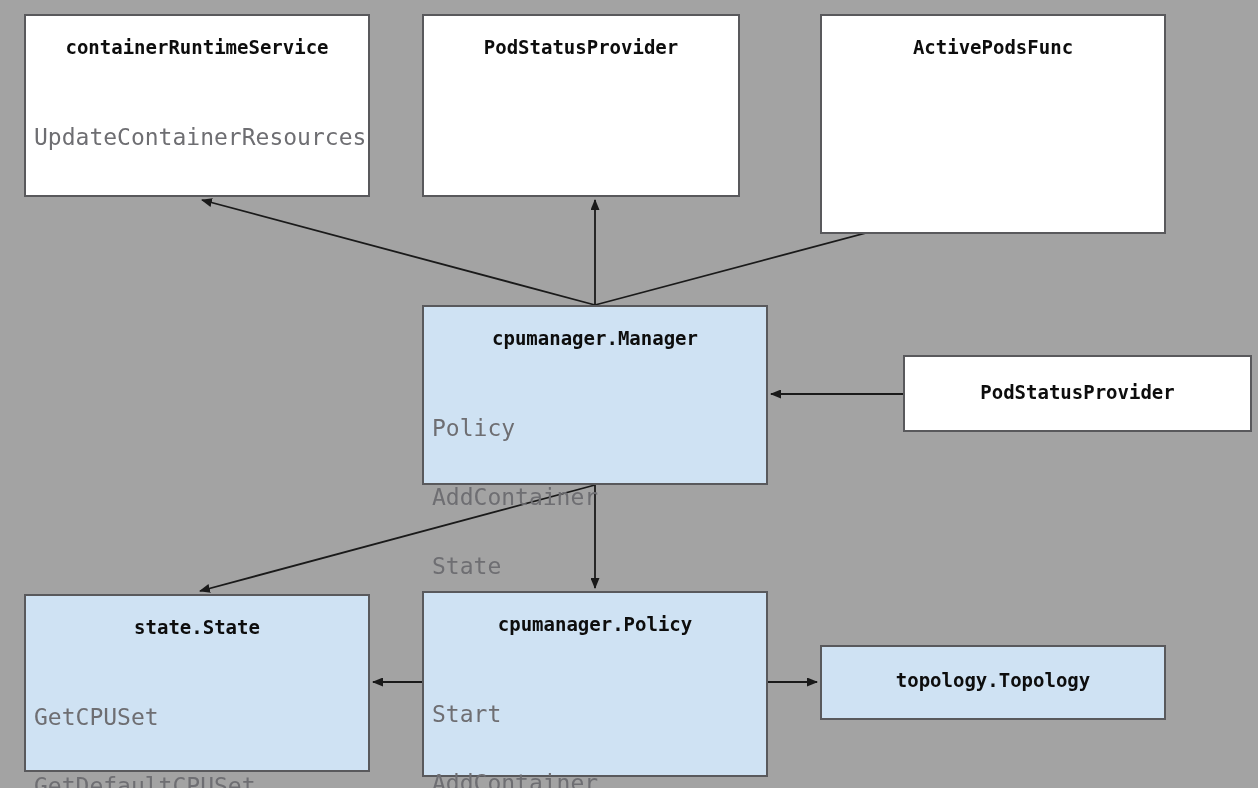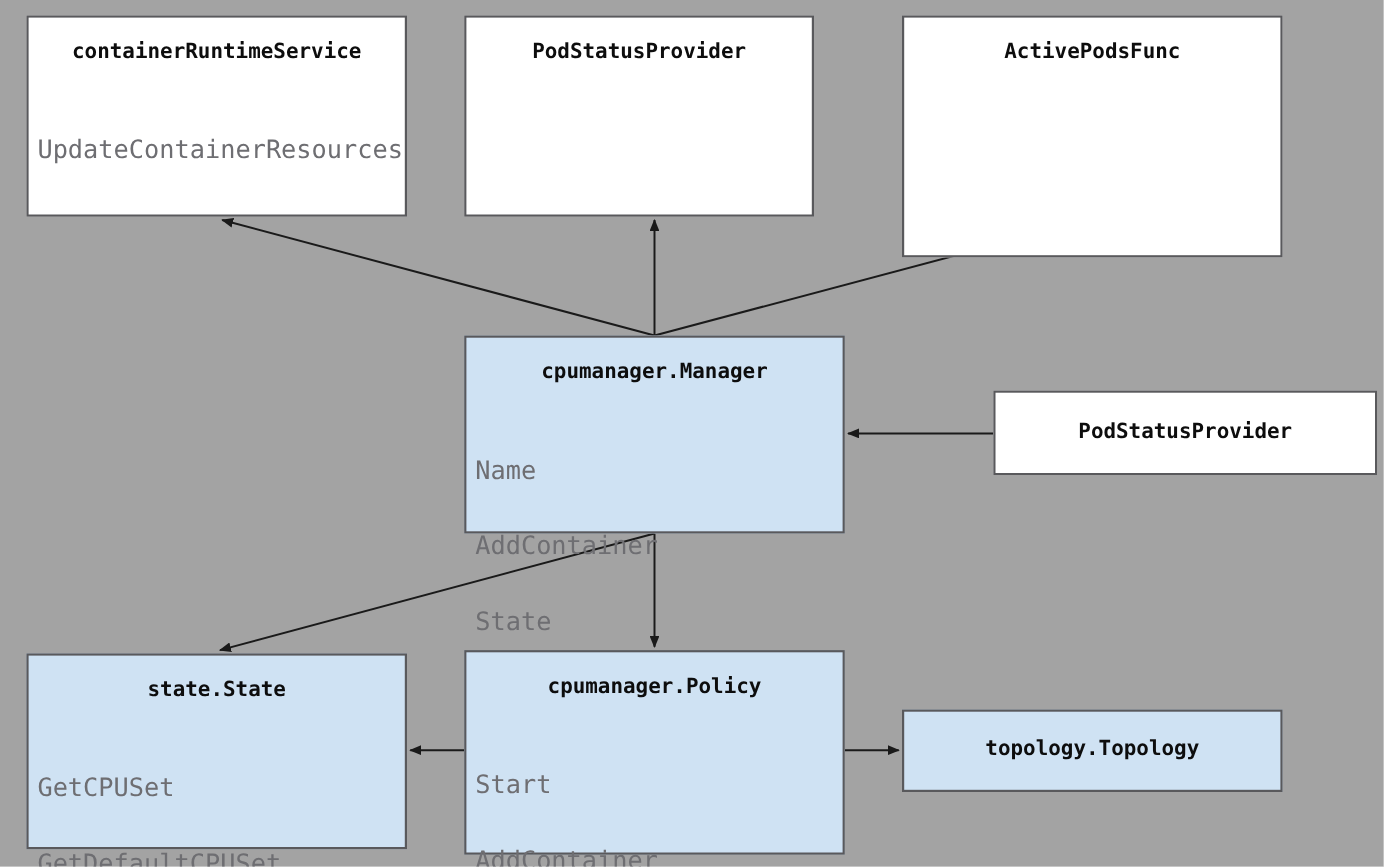--- a/index.html
+++ b/index.html
@@ -127,21 +127,21 @@
     <span class="node-title">PodStatusProvider</span>
   </div>
 
   <div class="node n-activePodsFunc">
     <span class="node-title">ActivePodsFunc</span>
   </div>
 
   <div class="node filled n-cpumanagerManager">
     <span class="node-title">cpumanager.Manager</span>
     <span class="node-members">
-      <span class="member">Name</span>
+      <span class="member">Policy</span>
       <span class="member">AddContainer</span>
       <span class="member">State</span>
     </span>
   </div>
 
   <div class="node n-kubeGenericRuntime">
     <span class="node-title">PodStatusProvider</span>
   </div>
 
   <div class="node filled n-stateState">

